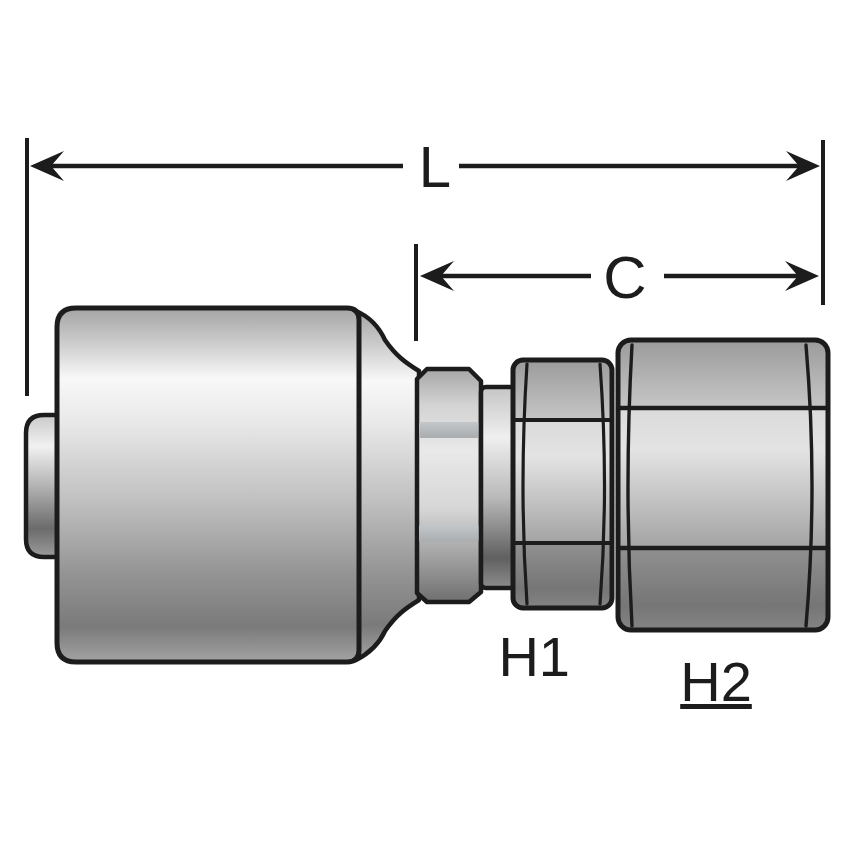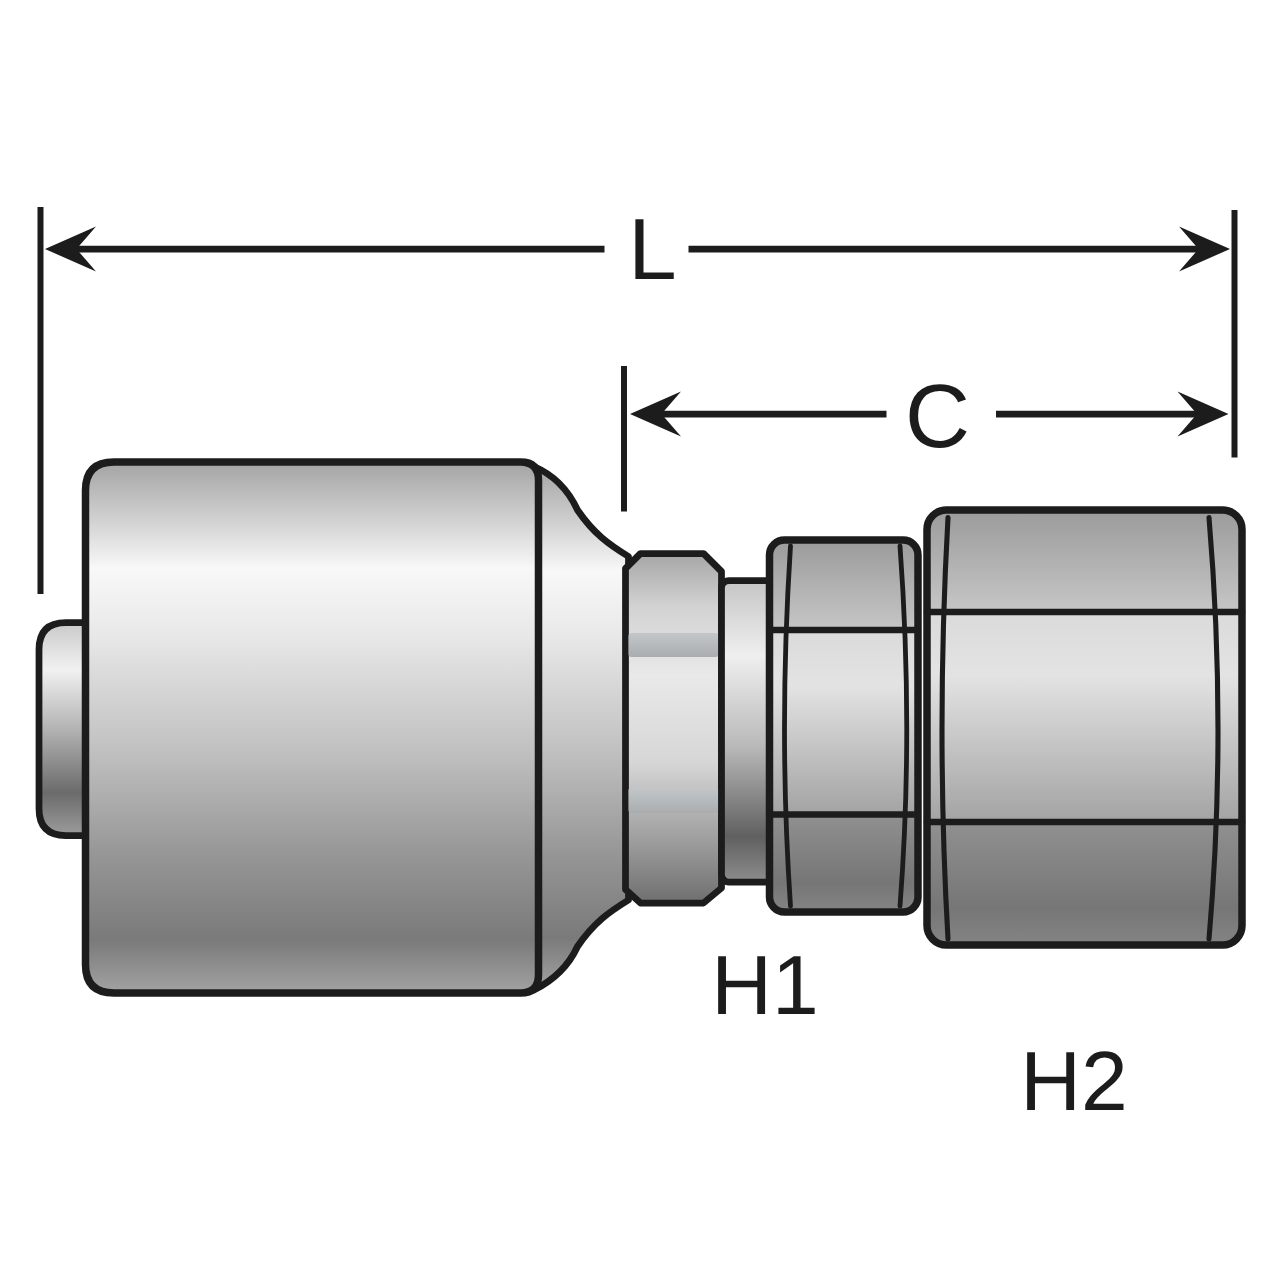--- a/index.html
+++ b/index.html
@@ -22,22 +22,22 @@
   }
   .lbl {
     position: absolute;
     color: #1c1c1c;
     text-align: center;
     white-space: nowrap;
     user-select: none;
   }
   .lbl-l  { left: 395px; top: 137px; width:  80px; font-size: 58px; line-height: 60px; }
   .lbl-c  { left: 585px; top: 247px; width:  80px; font-size: 60px; line-height: 62px; }
-  .lbl-h1 { left: 450px; top: 628px; width: 120px; font-size: 56px; line-height: 58px; }
-  .lbl-h2 { left: 656px; top: 692px; width: 120px; font-size: 56px; line-height: 58px; }
+  .lbl-h1 { left: 450px; top: 628px; width: 120px; font-size: 56px; line-height: 58px; text-align: right; }
+  .lbl-h2 { left: 656px; top: 653px; width: 120px; font-size: 56px; line-height: 58px; text-decoration: underline; }
 </style>
 </head>
 <body>
 
 <div class="stage">
 
   <svg class="drawing-svg" width="850" height="850" viewBox="0 0 850 850">
     <defs>
       <linearGradient id="gFerrule" x1="0" y1="0" x2="0" y2="1">
         <stop offset="0" stop-color="#a4a4a4"></stop>

